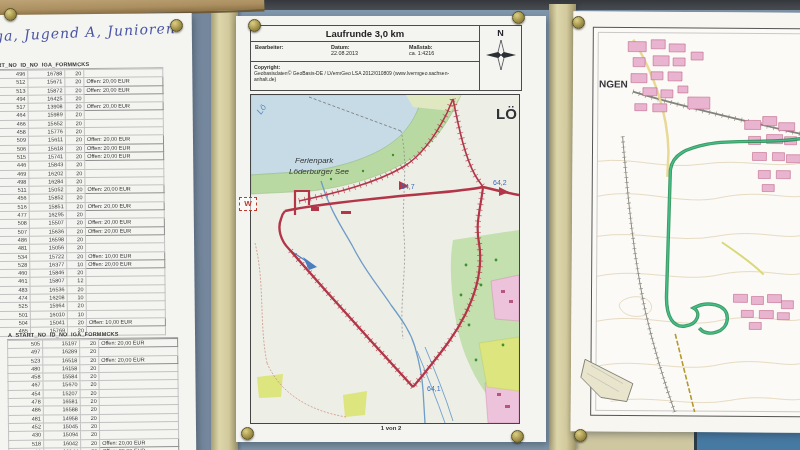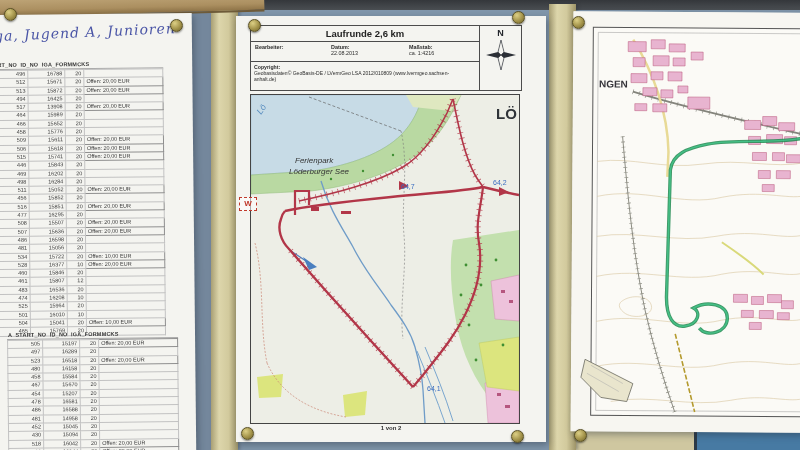--- a/index.html
+++ b/index.html
@@ -375,21 +375,21 @@
             </tr>
           </tbody>
         </table>
     </div>
   </div>
 
   <div class="abs paper paper-center">
 
     <div class="abs title-block">
       <div class="tb-left">
-        <div class="tb-title">Laufrunde 2,6 km</div>
+        <div class="tb-title">Laufrunde 3,0 km</div>
         <div class="tb-fields">
           <div class="fld" style="left:4px;">
             <b>Bearbeiter:</b>
           </div>
           <div class="fld" style="left:80px;">
             <b>Datum:</b>
             <span>22.08.2013</span>
           </div>
           <div class="fld" style="left:158px;">
             <b>Maßstab:</b>

